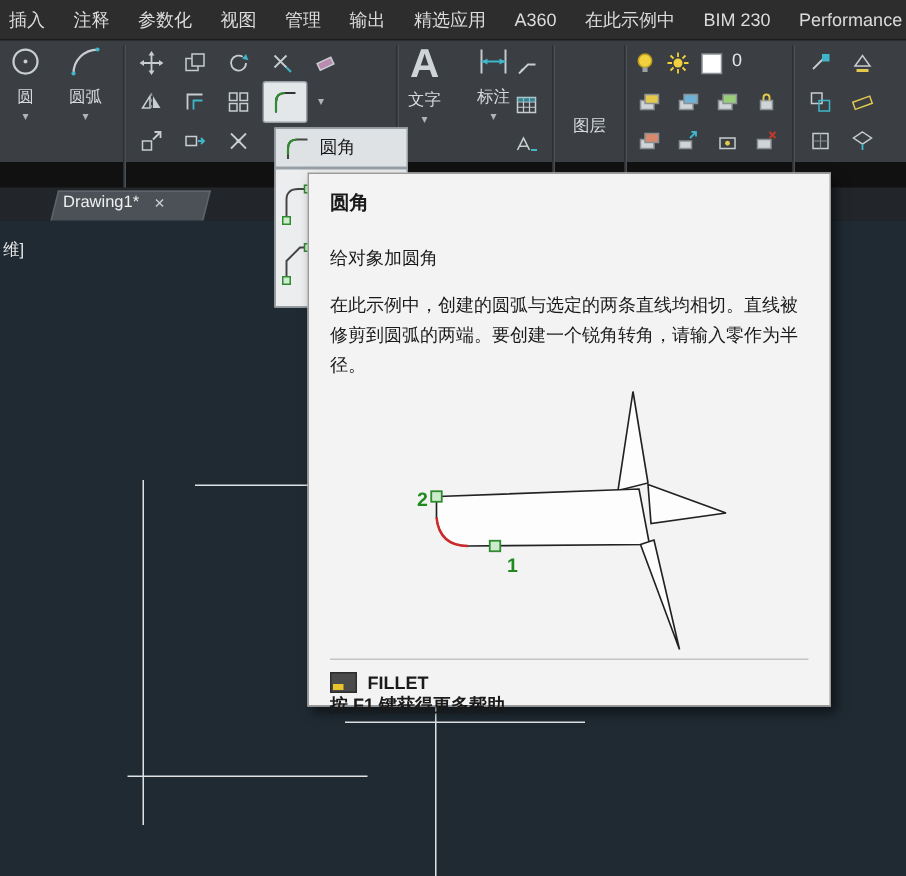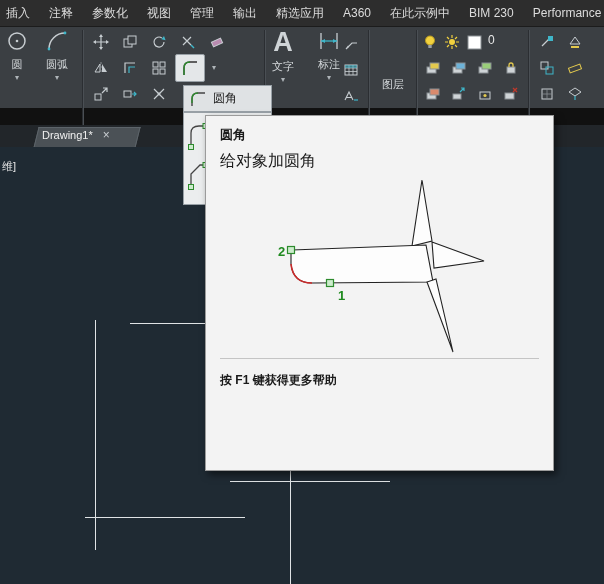--- a/index.html
+++ b/index.html
@@ -48,29 +48,29 @@
   .flyout-sel span{font-size:12px;color:#1a1a1a;}
   .flyout-panel{position:absolute;left:183px;top:112px;width:89px;height:93px;background:#ebedee;
                 border:1px solid #98a0a6;box-sizing:border-box;z-index:39;}
   .flyout-item{position:absolute;left:3px;width:80px;height:38px;display:flex;align-items:center;}
 
   
   .tooltip{position:absolute;left:205px;top:115px;width:349px;height:356px;background:#f3f3f3;
            border:1px solid #9b9b9b;box-sizing:border-box;box-shadow:3px 4px 7px rgba(0,0,0,.5);
            z-index:50;padding:10px 14px;color:#1a1a1a;}
   .tt-title{font-size:13px;font-weight:bold;}
-  .tt-sub{font-size:16px;margin-top:7px;}
+  .tt-sub{font-size:12px;margin-top:20px;}
   .tt-desc{font-size:12px;line-height:1.65;margin-top:13px;}
   .tt-illu{display:block;margin:4px auto 0 auto;}
   .tt-div{height:1px;background:#c4c4c4;margin-top:4px;}
   .tt-foot{display:flex;align-items:center;gap:7px;margin-top:8px;}
   .tt-cmd{font-size:12px;font-weight:bold;}
   .cmd-icon{width:16px;height:12px;background:#4a4a4a;position:relative;border:1px solid #2d2d2d;}
   .cmd-icon::after{content:"";position:absolute;left:1px;bottom:1px;width:7px;height:4px;background:#e8c32a;}
-  .tt-help{font-size:12px;font-weight:bold;margin-top:13px;}
+  .tt-help{font-size:12px;font-weight:bold;margin-top:0;}
 
   svg{display:block;}
 </style>
 </head>
 <body>
 
 <div id="app">
 
   <div class="menubar">
     <span class="menu-item">插入</span>
@@ -398,36 +398,41 @@
         <path d="M4 26V13L13 4h8" fill="none" stroke="#444" stroke-width="1.3"></path>
         <rect x="1.5" y="23.5" width="5" height="5" fill="#cdeccd" stroke="#2e8b2e"></rect>
         <rect x="16" y="1.5" width="5" height="5" fill="#cdeccd" stroke="#2e8b2e"></rect>
       </svg>
     </div>
   </div>
 
   <div class="tooltip">
     <div class="tt-title">圆角</div>
     <div class="tt-sub">给对象加圆角</div>
+    <div class="tt-desc">在此示例中，创建的圆弧与选定的两条直线均相切。直线被修剪到圆弧的两端。要创建一个锐角转角，请输入零作为半径。</div>
 
     <svg class="tt-illu" width="320" height="178" viewBox="0 0 320 178">
 
       <polygon points="202,4 192,70 212,65" fill="#fdfdfd" stroke="#222" stroke-width="1.1"></polygon>
 
       <polygon points="212,66 264,85 214,92" fill="#fdfdfd" stroke="#222" stroke-width="1.1"></polygon>
 
       <path d="M72 74 L206 69 L213 106 L92 107 Q73 107 71 88 L71 74 Z" fill="#fdfdfd" stroke="#222" stroke-width="1.1"></path>
 
       <polygon points="207,106 233,176 216,103" fill="#fdfdfd" stroke="#222" stroke-width="1.1"></polygon>
 
       <path d="M92 107 Q73 107 71 88" fill="none" stroke="#cc2a2a" stroke-width="1.6"></path>
 
       <rect x="67.5" y="70.5" width="7" height="7" fill="#cdeccd" stroke="#2e8b2e" stroke-width="1.2"></rect>
       <rect x="106.5" y="103.5" width="7" height="7" fill="#cdeccd" stroke="#2e8b2e" stroke-width="1.2"></rect>
       <text x="58" y="80" font-size="13" font-weight="bold" fill="#1f8a1f">2</text>
       <text x="118" y="124" font-size="13" font-weight="bold" fill="#1f8a1f">1</text>
     </svg>
 
     <div class="tt-div"></div>
+    <div class="tt-foot">
+      <div class="cmd-icon"></div>
+      <span class="tt-cmd">FILLET</span>
+    </div>
     <div class="tt-help">按 F1 键获得更多帮助</div>
   </div>
 
 </div>
 
 </body></html>

